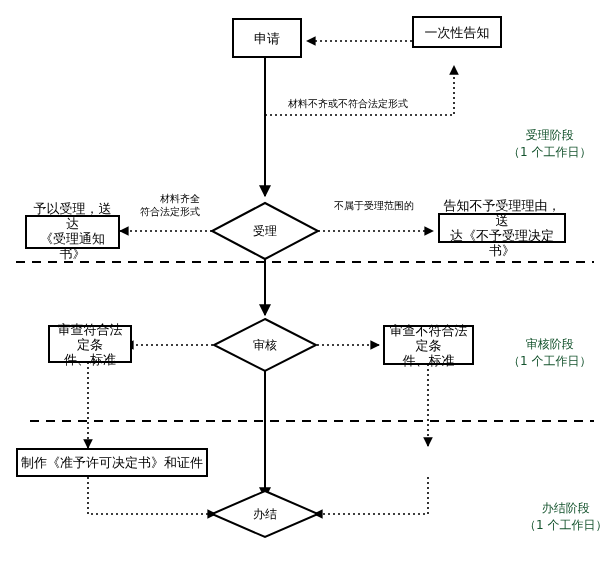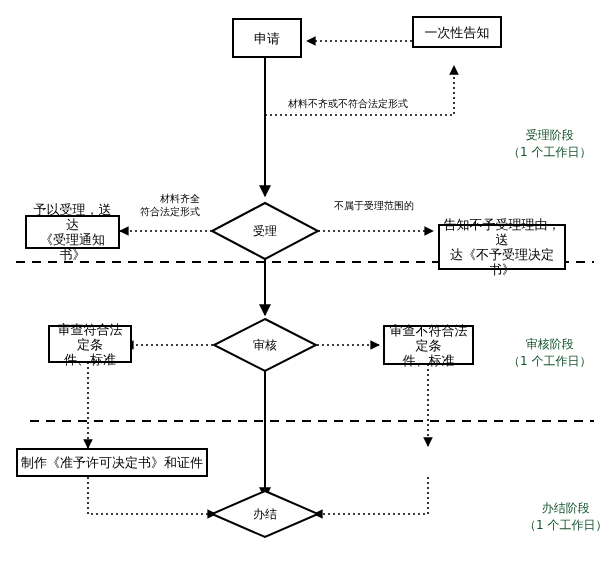--- a/index.html
+++ b/index.html
@@ -121,26 +121,26 @@
   </div>
 
   <div class="node box" style="left:412px; top:16px; width:90px; height:32px;">
     <span>一次性告知</span>
   </div>
 
   <div class="node diamond-label" style="left:237px; top:222px; width:56px; height:18px;">
     <span>受理</span>
   </div>
 
-  <div class="node box" style="left:25px; top:215px; width:95px; height:34px; flex-direction:column;">
+  <div class="node box" style="left:25px; top:215px; width:95px; height:34px; flex-direction:column;font-family:Liberation Mono, monospace;">
     <span>予以受理，送达</span>
     <span>《受理通知书》</span>
   </div>
 
-  <div class="node box" style="left:438px; top:213px; width:128px; height:46px; flex-direction:column;margin-top:11px;">
+  <div class="node box" style="left:438px; top:213px; width:128px; height:30px; flex-direction:column;">
     <span>告知不予受理理由，送</span>
     <span>达《不予受理决定书》</span>
   </div>
 
   <div class="node diamond-label" style="left:237px; top:336px; width:56px; height:18px;">
     <span>审核</span>
   </div>
 
   <div class="node box" style="left:48px; top:325px; width:84px; height:38px; flex-direction:column;">
     <span>审查符合法定条</span>

